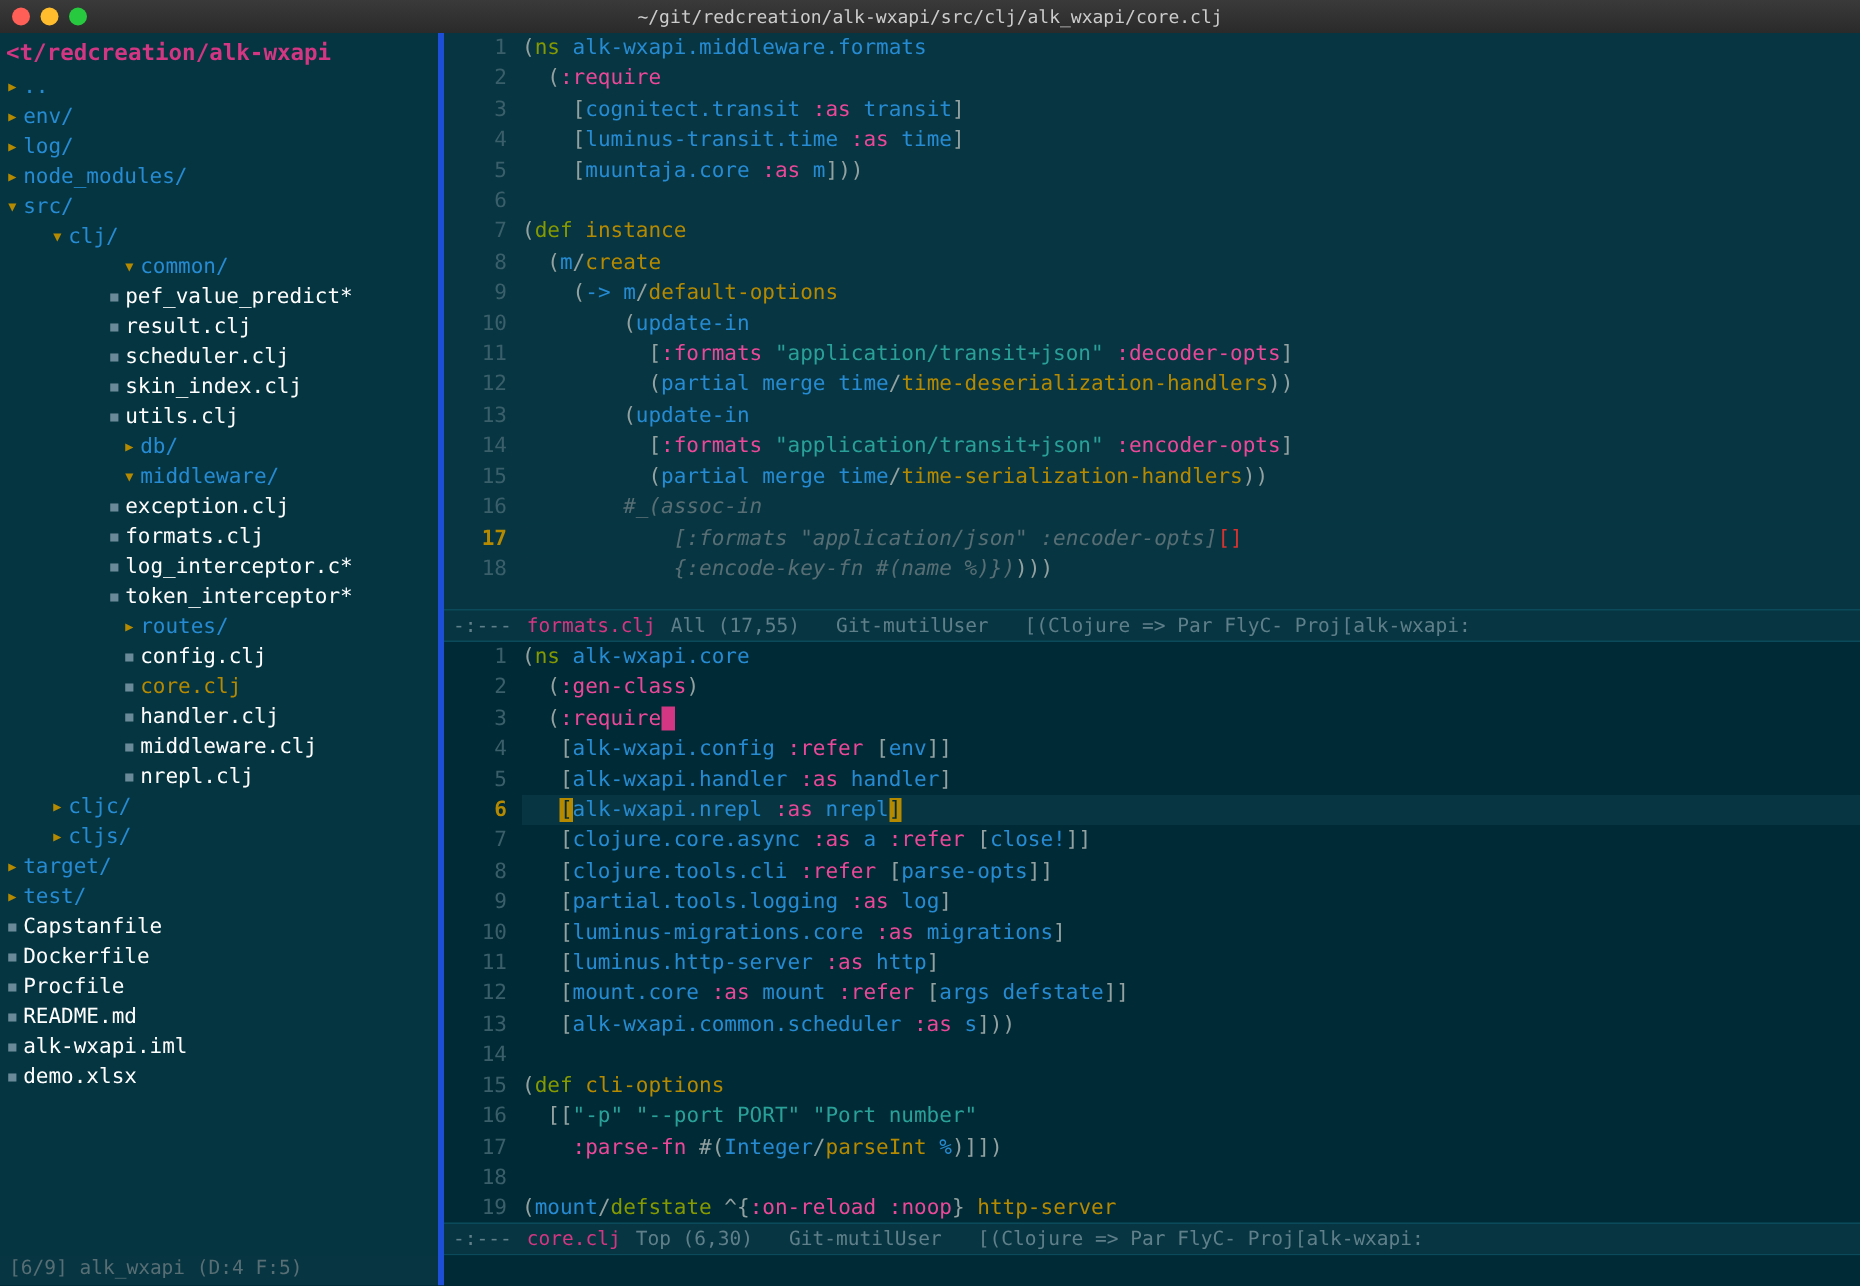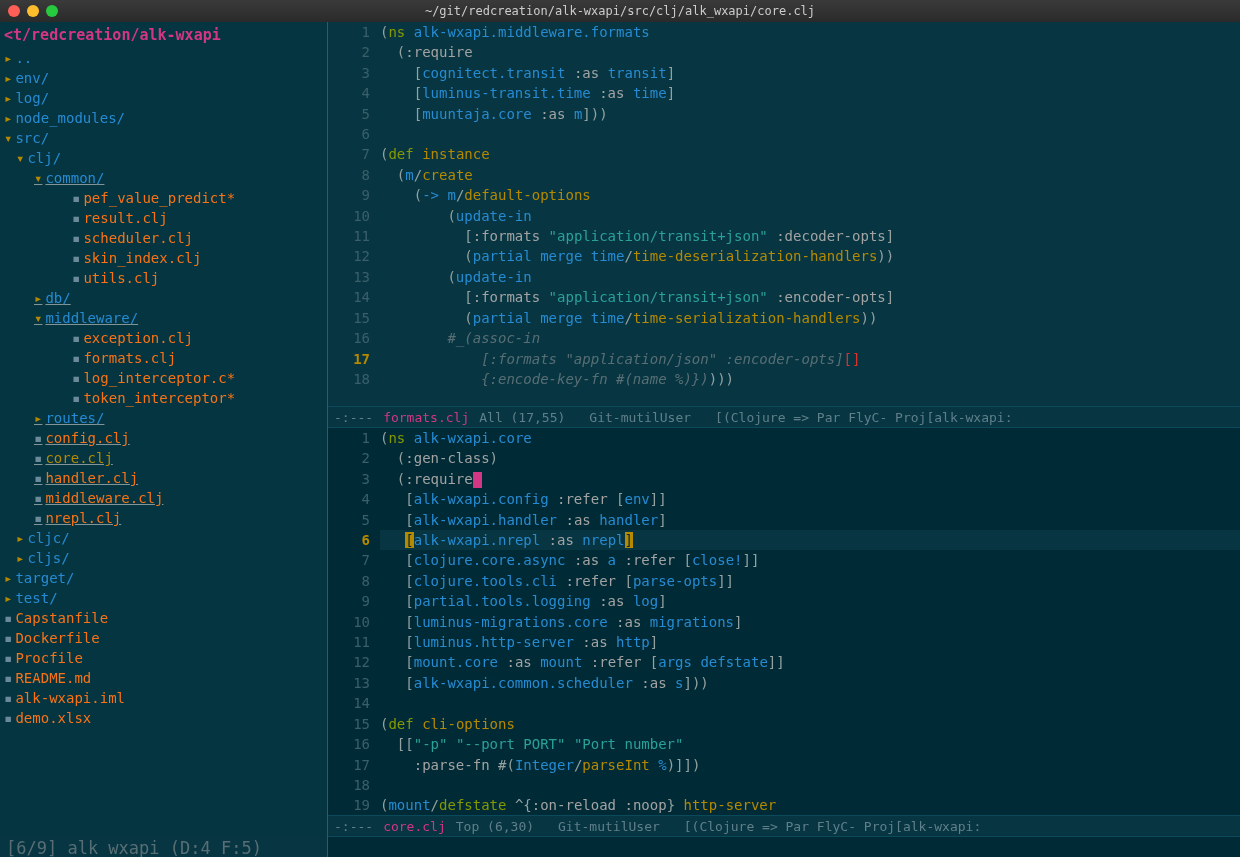--- a/index.html
+++ b/index.html
@@ -31,57 +31,57 @@
   text-align:center;
   color:#ccc;
   font-size:12px;
   pointer-events:none;
 }
 .workspace {
   display:flex;
   height: calc(100% - 22px);
 }
 .sidebar {
-  width: 328px;
+  width: 296px;
   background: #053541;
-  border-right: 1px solid #1d4ed8;
+  border-right: 4px solid #1d4ed8;
   overflow: hidden;
   padding-top: 2px;
   position: relative;
 }
 .sidebar-header {
   color:#d33682;
   font-weight:bold;
   padding: 2px 4px 4px 4px;
   font-size: 15px;
 }
 .tree { line-height: 20px; }
 .tree-row {
   white-space: nowrap;
   overflow: hidden;
   padding-left: 4px;
 }
 .folder-icon { color:#b58900; margin-right: 3px; }
 .file-icon   { color:#6b8a99; margin-right: 3px; }
 .folder-name { color:#268bd2; }
-.file-name   { color:#f97316; }
+.file-name   { color:#ffffff; }
 .tree-row.selected .file-name { color:#b58900; }
-.ind1 { padding-left: 16px; }
+.ind1 { padding-left: 34px; }
 .ind2 { padding-left: 36px; }
-.ind3 { padding-left: 34px; text-decoration: underline; }
+.ind3 { padding-left: 82px; }
 .ind4 { padding-left: 72px; }
 
 .sidebar-modeline {
   position:absolute;
   bottom: 0;
   left:0; right:0;
   height: 20px;
   background:#073642;
   color:#586e75;
-  font-size:17px;
+  font-size:13px;
   padding: 1px 6px;
   margin-top: 26px;
 }
 
 .editor-area {
   flex:1;
   display:flex;
   flex-direction: column;
   background:#002b36;
 }
@@ -107,21 +107,21 @@
   flex-shrink:0;
 }
 .gutter.current { color:#b58900; font-weight:bold; }
 .content { flex:1; }
 
 
 .p { color:#93a1a1; }  
 .kw  { color:#859900; }
 .sym { color:#268bd2; }  
 .str { color:#2aa198; }  
-.key { color:#a3a3a3; }  
+.key { color:#ec4899; }  
 .fnref { color:#b58900; } 
 .ital { color:#586e75; font-style: italic; }
 .yellow { color:#b58900; }
 .cursor-red { display:inline-block; width:9px; height:16px; background:#d33682; vertical-align:middle; }
 .cursor-red-box { color:#dc322f; }
 .active-line .content { background:#073642; }
 .hl-bracket { background:#b58900; color:#002b36; }
 
 .modeline {
   height: 22px;

